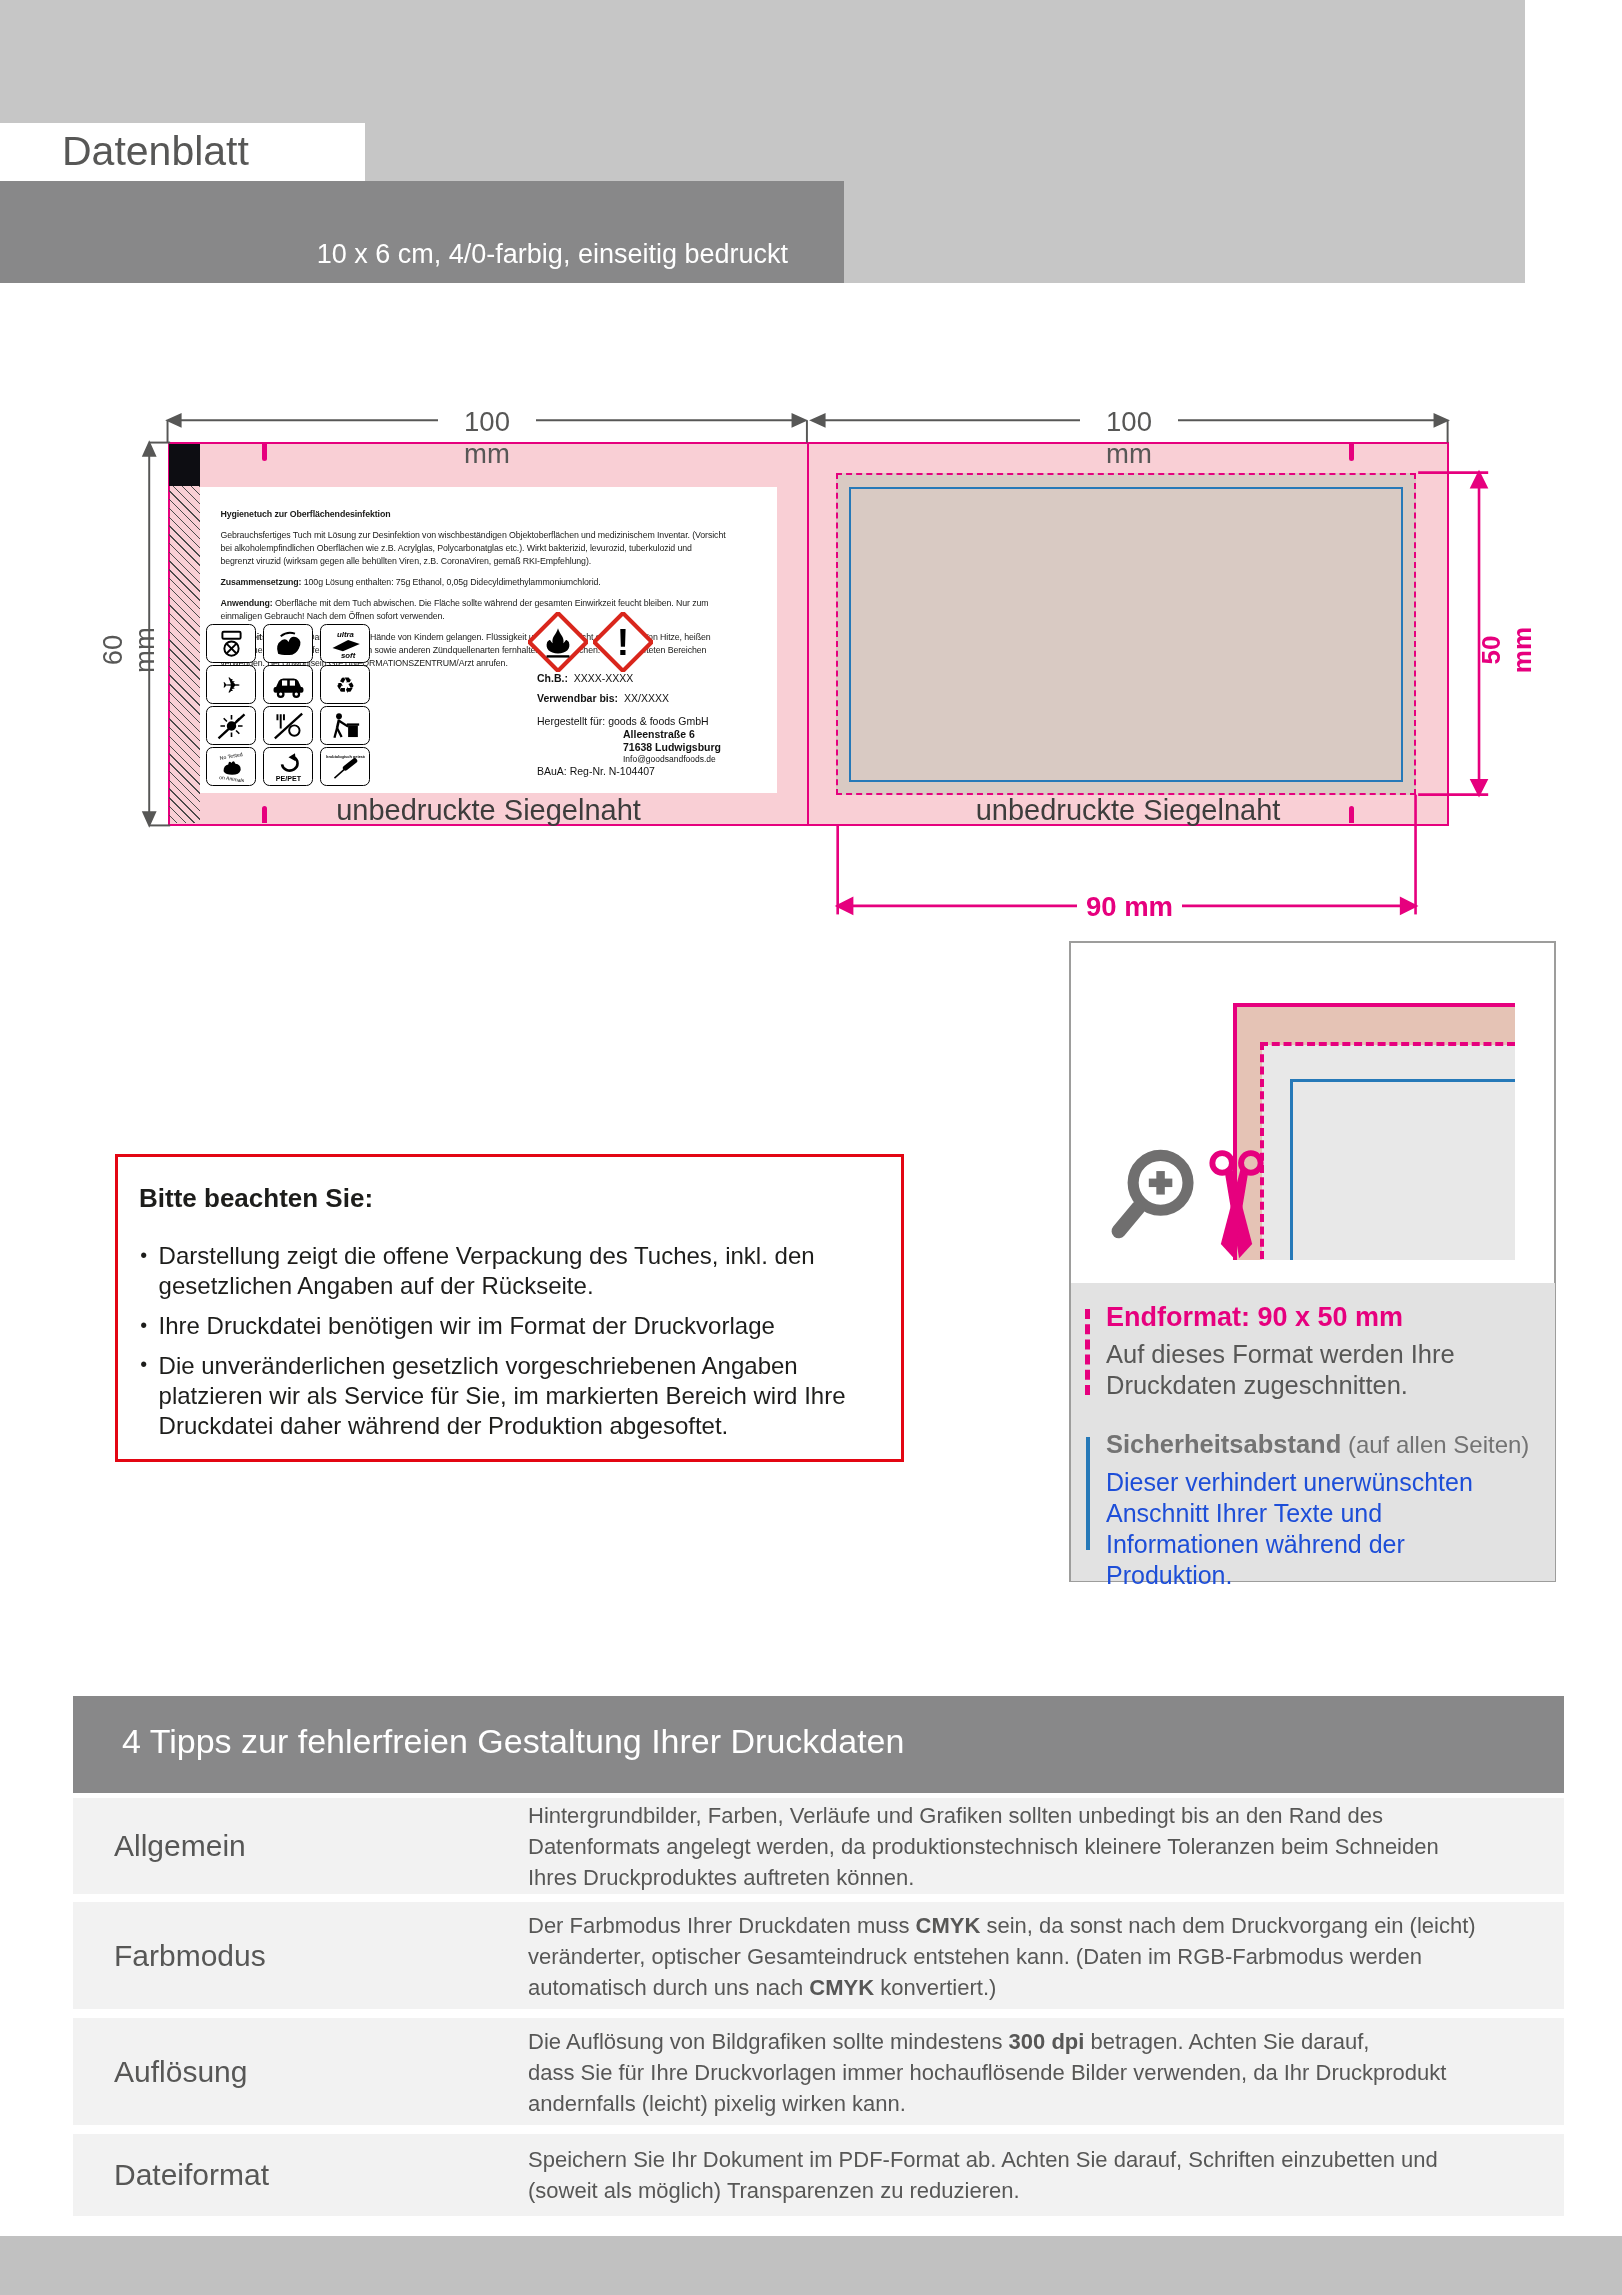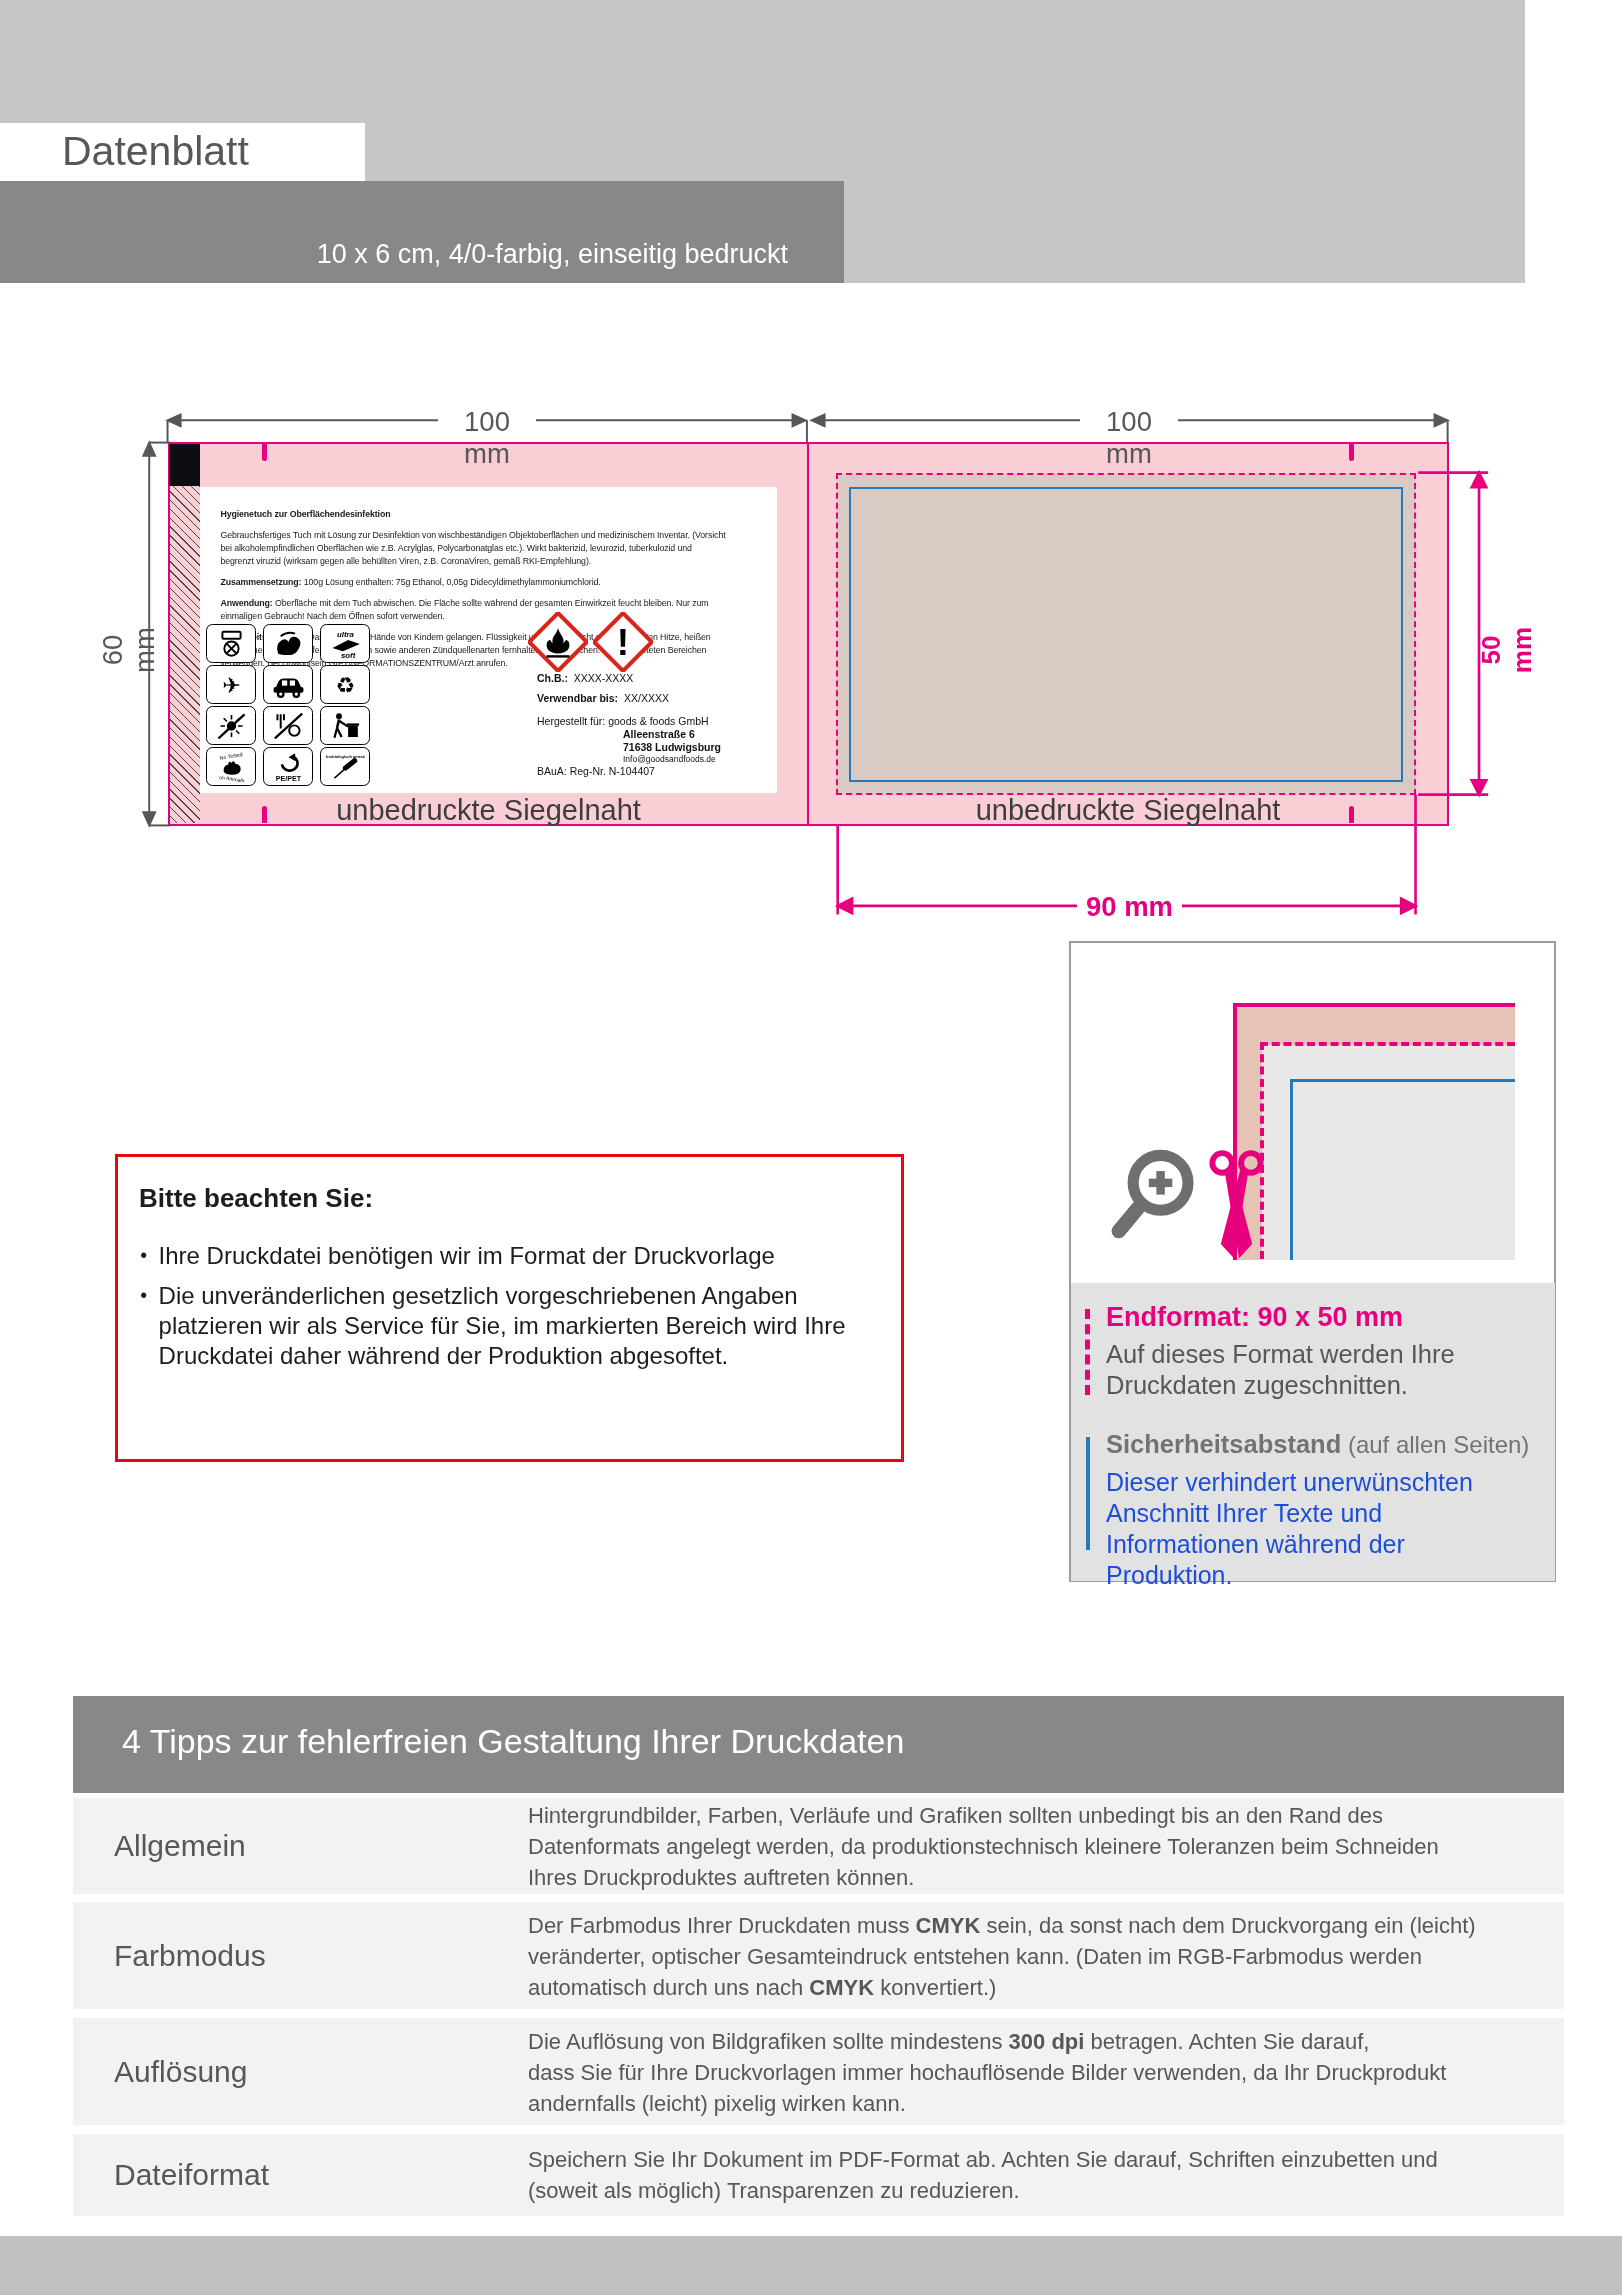--- a/index.html
+++ b/index.html
@@ -274,20 +274,21 @@
 
   <div class="abs dimlabel whitebg" style="left:438px;top:406px;width:98px;height:30px;">100 mm</div>
   <div class="abs dimlabel whitebg" style="left:1080px;top:406px;width:98px;height:30px;">100 mm</div>
   <div class="abs dimlabel rot" style="left:89px;top:618px;width:79px;">60 mm</div>
   <div class="abs dimlabel mag rot" style="left:1467px;top:619px;width:79px;font-size:26px;">50 mm</div>
   <div class="abs dimlabel mag whitebg" style="left:1077px;top:891px;width:105px;height:30px;">90 mm</div>
 
   <div class="abs" id="notice">
     <h3>Bitte beachten Sie:</h3>
     <ul>
+        <li>Darstellung zeigt die offene Verpackung des Tuches, inkl. den gesetzlichen Angaben auf der Rückseite.</li>
         <li>Ihre Druckdatei benötigen wir im Format der Druckvorlage</li>
         <li>Die unveränderlichen gesetzlich vorgeschriebenen Angaben platzieren wir als Service für Sie, im markierten Bereich wird Ihre Druckdatei daher während der Produktion abgesoftet.</li>
       </ul>
   </div>
 
   <div class="abs" id="detail"></div>
   <div class="abs mgline" style="left:1233px;top:1003px;width:3.9px;height:257px;"></div>
   <div class="abs mgline" style="left:1233px;top:1003px;width:282px;height:3.9px;"></div>
   <div class="abs" style="left:1237px;top:1007px;width:278px;height:253px;background:#e5c3b5;"></div>
   <div class="abs" style="left:1262px;top:1045px;width:253px;height:215px;background:#e8e8e8;"></div>

